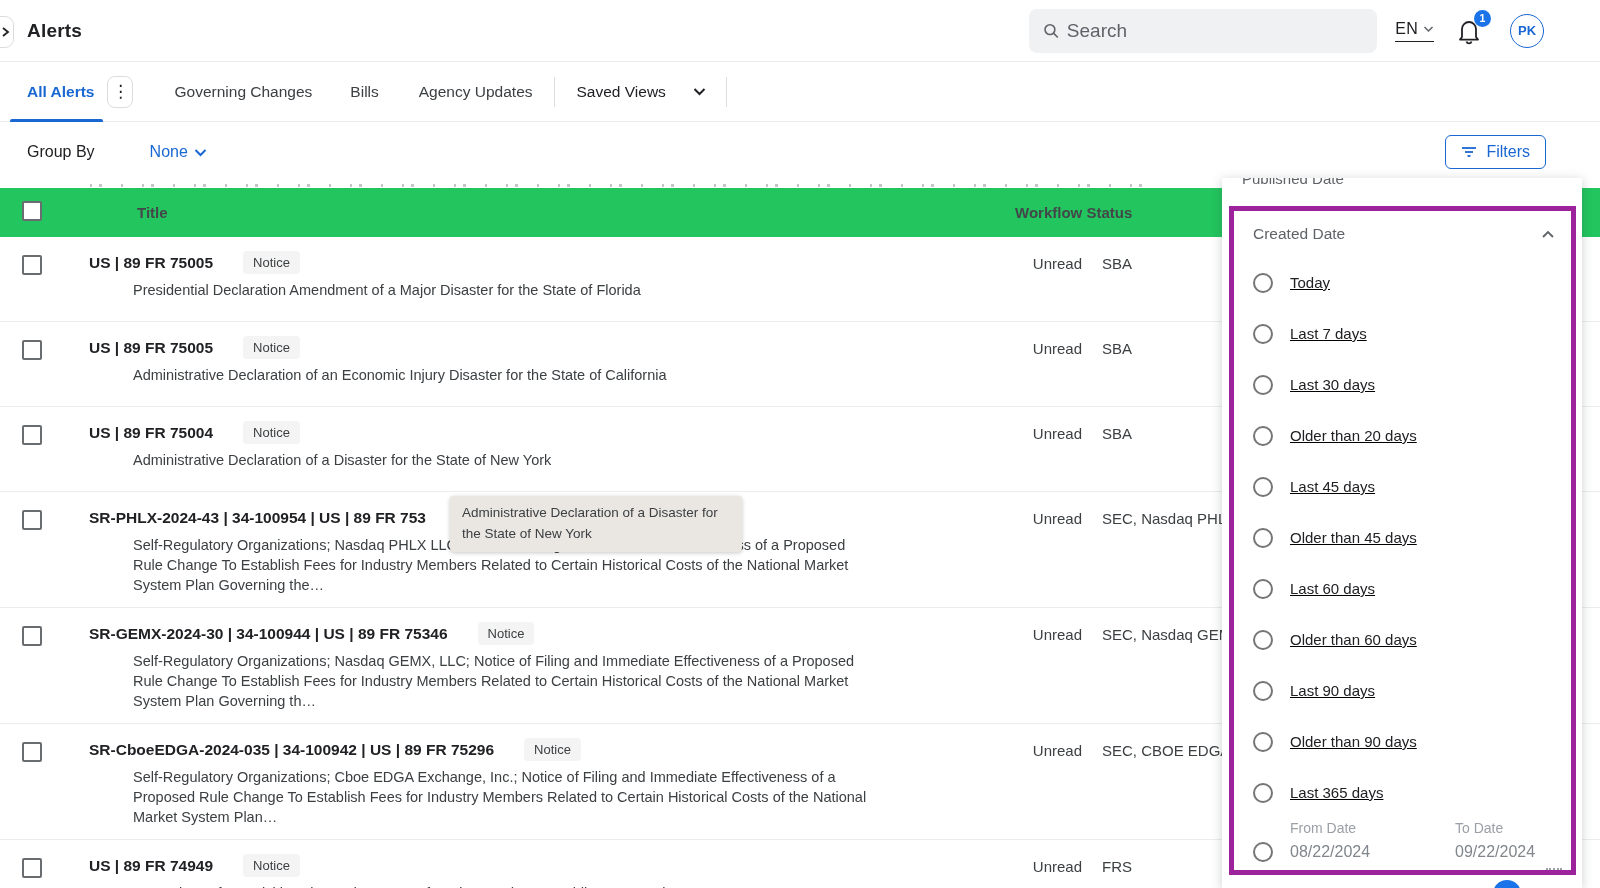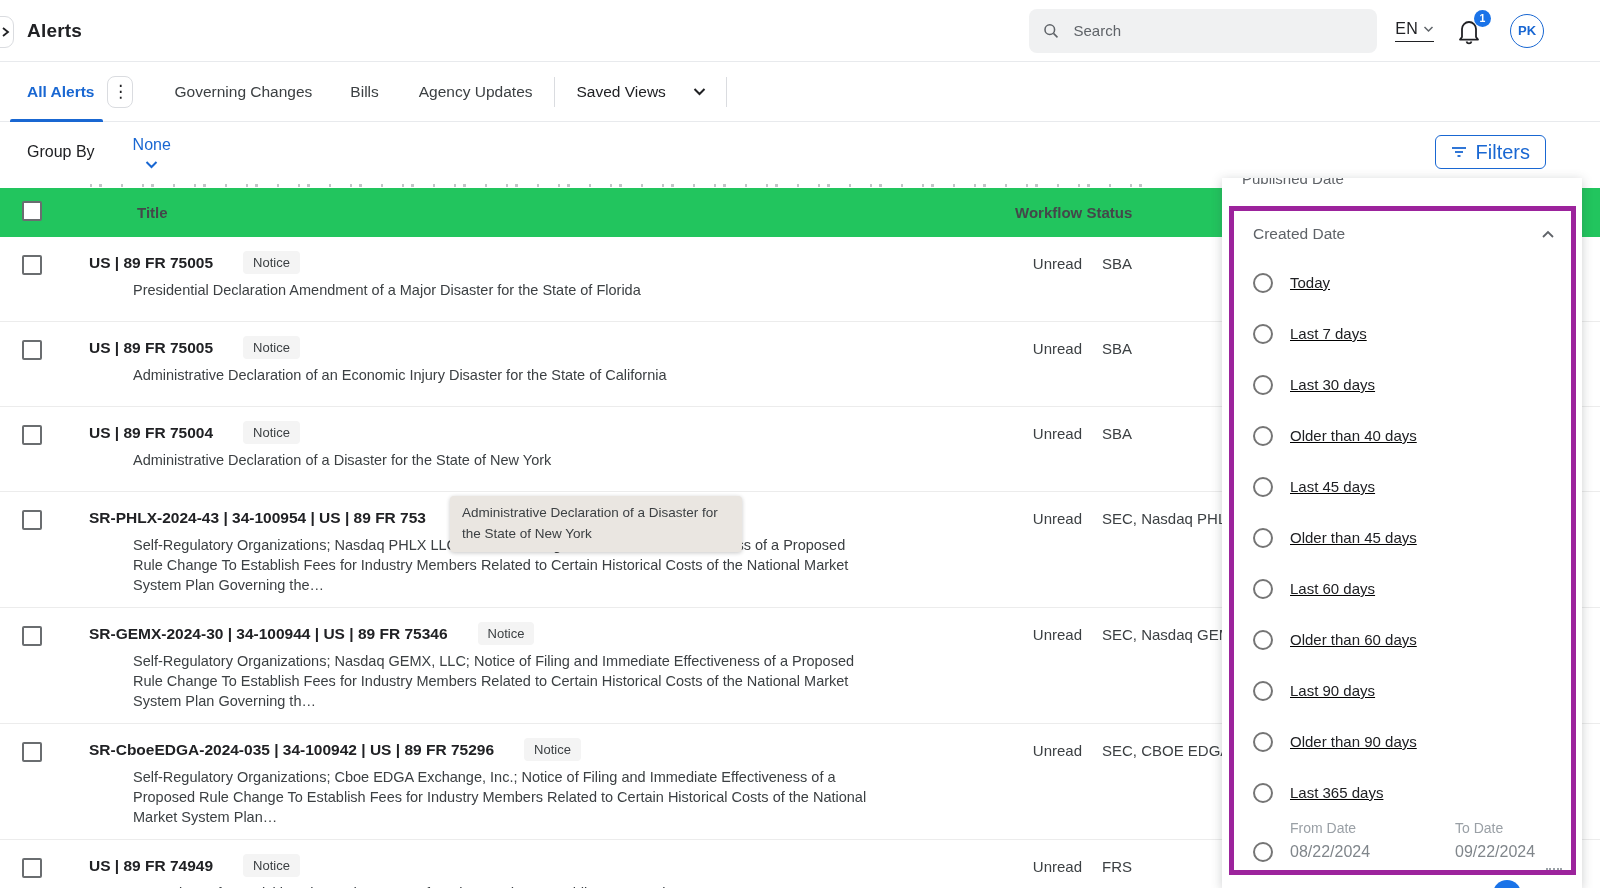--- a/index.html
+++ b/index.html
@@ -14,21 +14,21 @@
   *{box-sizing:border-box;margin:0;padding:0;font-family:"Liberation Sans","DejaVu Sans",sans-serif;}
   html,body{background:#fff;}
   .app{position:relative;width:1600px;height:888px;background:#fff;overflow:hidden;}
 
   
   .topbar{position:relative;height:62px;display:flex;align-items:center;padding-left:27px;border-bottom:1px solid #E8EAED;background:#fff;}
   .edge-btn{position:absolute;left:-13px;top:16px;width:27px;height:32px;border:1px solid #DADCE0;border-radius:9px;background:#fff;display:flex;align-items:center;justify-content:flex-end;padding-right:3px;cursor:pointer;}
   .page-title{font-size:19px;font-weight:700;color:var(--text-primary);letter-spacing:.2px;}
   .top-spacer{flex:1;}
   .search{width:348px;height:44px;background:#F0F1F2;border-radius:8px;display:flex;align-items:center;padding:0 14px;margin-right:18px;}
-  .search input{border:none;outline:none;background:transparent;font-size:15px;color:var(--text-primary);width:100%;margin-left:14px;}
+  .search input{border:none;outline:none;background:transparent;font-size:19px;color:var(--text-primary);width:100%;margin-left:7px;}
   .search input::placeholder{color:#5F6368;}
   .lang{display:flex;align-items:center;gap:5px;border-bottom:1.5px solid #202124;padding-bottom:3px;margin-right:22px;cursor:pointer;}
   .lang span{font-size:16px;color:var(--text-primary);letter-spacing:.3px;}
   .bell-wrap{position:relative;margin-right:28px;cursor:pointer;}
   .badge{position:absolute;top:-7px;right:-9px;min-width:17px;height:17px;border-radius:50%;background:var(--badge-blue);color:#fff;font-size:10.5px;display:flex;align-items:center;justify-content:center;font-weight:700;}
   .avatar{width:34px;height:34px;border-radius:50%;border:1.5px solid var(--accent-blue);color:var(--accent-blue);font-size:13px;font-weight:700;display:flex;align-items:center;justify-content:center;margin-right:56px;cursor:pointer;background:#fff;}
 
   
   .tabbar{position:relative;height:60px;display:flex;align-items:center;padding-left:27px;border-bottom:1px solid #E8EAED;background:#fff;}
   .tab{font-size:15.5px;color:var(--text-secondary);cursor:pointer;white-space:nowrap;}
@@ -37,22 +37,22 @@
   .kebab-btn{margin-left:13px;width:26px;height:32px;border:1px solid #DADCE0;border-radius:8px;background:#fff;color:#202124;font-size:17px;line-height:1;display:flex;align-items:center;justify-content:center;cursor:pointer;}
   .t-reg{margin-left:41px;} .t-bills{margin-left:38px;} .t-agency{margin-left:40px;}
   .vdiv{width:1px;height:30px;background:#DADCE0;margin-left:21px;}
   .saved-views{margin-left:22px;display:flex;align-items:center;gap:27px;cursor:pointer;}
   .saved-views span{font-size:15.5px;color:var(--text-primary);}
   .vdiv2{width:1px;height:30px;background:#DADCE0;margin-left:20px;}
 
   
   .groupbar{height:60px;display:flex;align-items:center;padding-left:27px;background:#fff;gap:36px;}
   .groupby-label{font-size:16px;color:var(--text-primary);}
-  .groupby-value{font-size:16px;color:var(--accent-blue);margin-left:2px;cursor:pointer;display:flex;align-items:center;gap:6px;flex-direction:column;}
-  .filters-btn{margin-left:auto;margin-right:54px;height:34px;padding:0 15px;border:1px solid var(--accent-blue);border-radius:6px;background:#fff;color:var(--accent-blue);font-size:20px;display:flex;align-items:center;gap:9px;cursor:pointer;}
+  .groupby-value{font-size:16px;color:var(--accent-blue);margin-left:19px;cursor:pointer;display:flex;align-items:center;gap:6px;}
+  .filters-btn{margin-left:auto;margin-right:54px;height:34px;padding:0 15px;border:1px solid var(--accent-blue);border-radius:6px;background:#fff;color:var(--accent-blue);font-size:16px;display:flex;align-items:center;gap:9px;cursor:pointer;}
 
   
   .sliver{height:6px;overflow:hidden;position:relative;}
   .sliver::before{content:"";position:absolute;left:90px;right:440px;top:2px;height:3px;
     background:repeating-linear-gradient(90deg,#AEB1B5 0 2px,transparent 2px 9px,#AEB1B5 9px 12px,transparent 12px 31px,#AEB1B5 31px 33px,transparent 33px 52px);opacity:.75;}
   .thead{height:49px;background:#22c55e;display:grid;grid-template-columns:66px 834px 182px 1fr;align-items:center;gap:48px;}
   .th{font-size:15px;font-weight:700;color:#44474A;}
   .th-title{padding-left:23px;} .th-status{padding-left:19px;} .th-agency{padding-left:20px;}
   .checkbox{display:inline-block;width:20px;height:20px;border:2px solid #6A6D70;border-radius:2px;background:#fff;cursor:pointer;}
   .cell-check{padding-left:22px;}
@@ -288,21 +288,21 @@
     <span class="f-label">Last 7 days</span>
   </div>
 
   <div class="f-option">
     <span class="radio"></span>
     <span class="f-label">Last 30 days</span>
   </div>
 
   <div class="f-option">
     <span class="radio"></span>
-    <span class="f-label">Older than 40 days</span>
+    <span class="f-label">Older than 20 days</span>
   </div>
 
   <div class="f-option">
     <span class="radio"></span>
     <span class="f-label">Last 45 days</span>
   </div>
 
   <div class="f-option">
     <span class="radio"></span>
     <span class="f-label">Older than 45 days</span>

